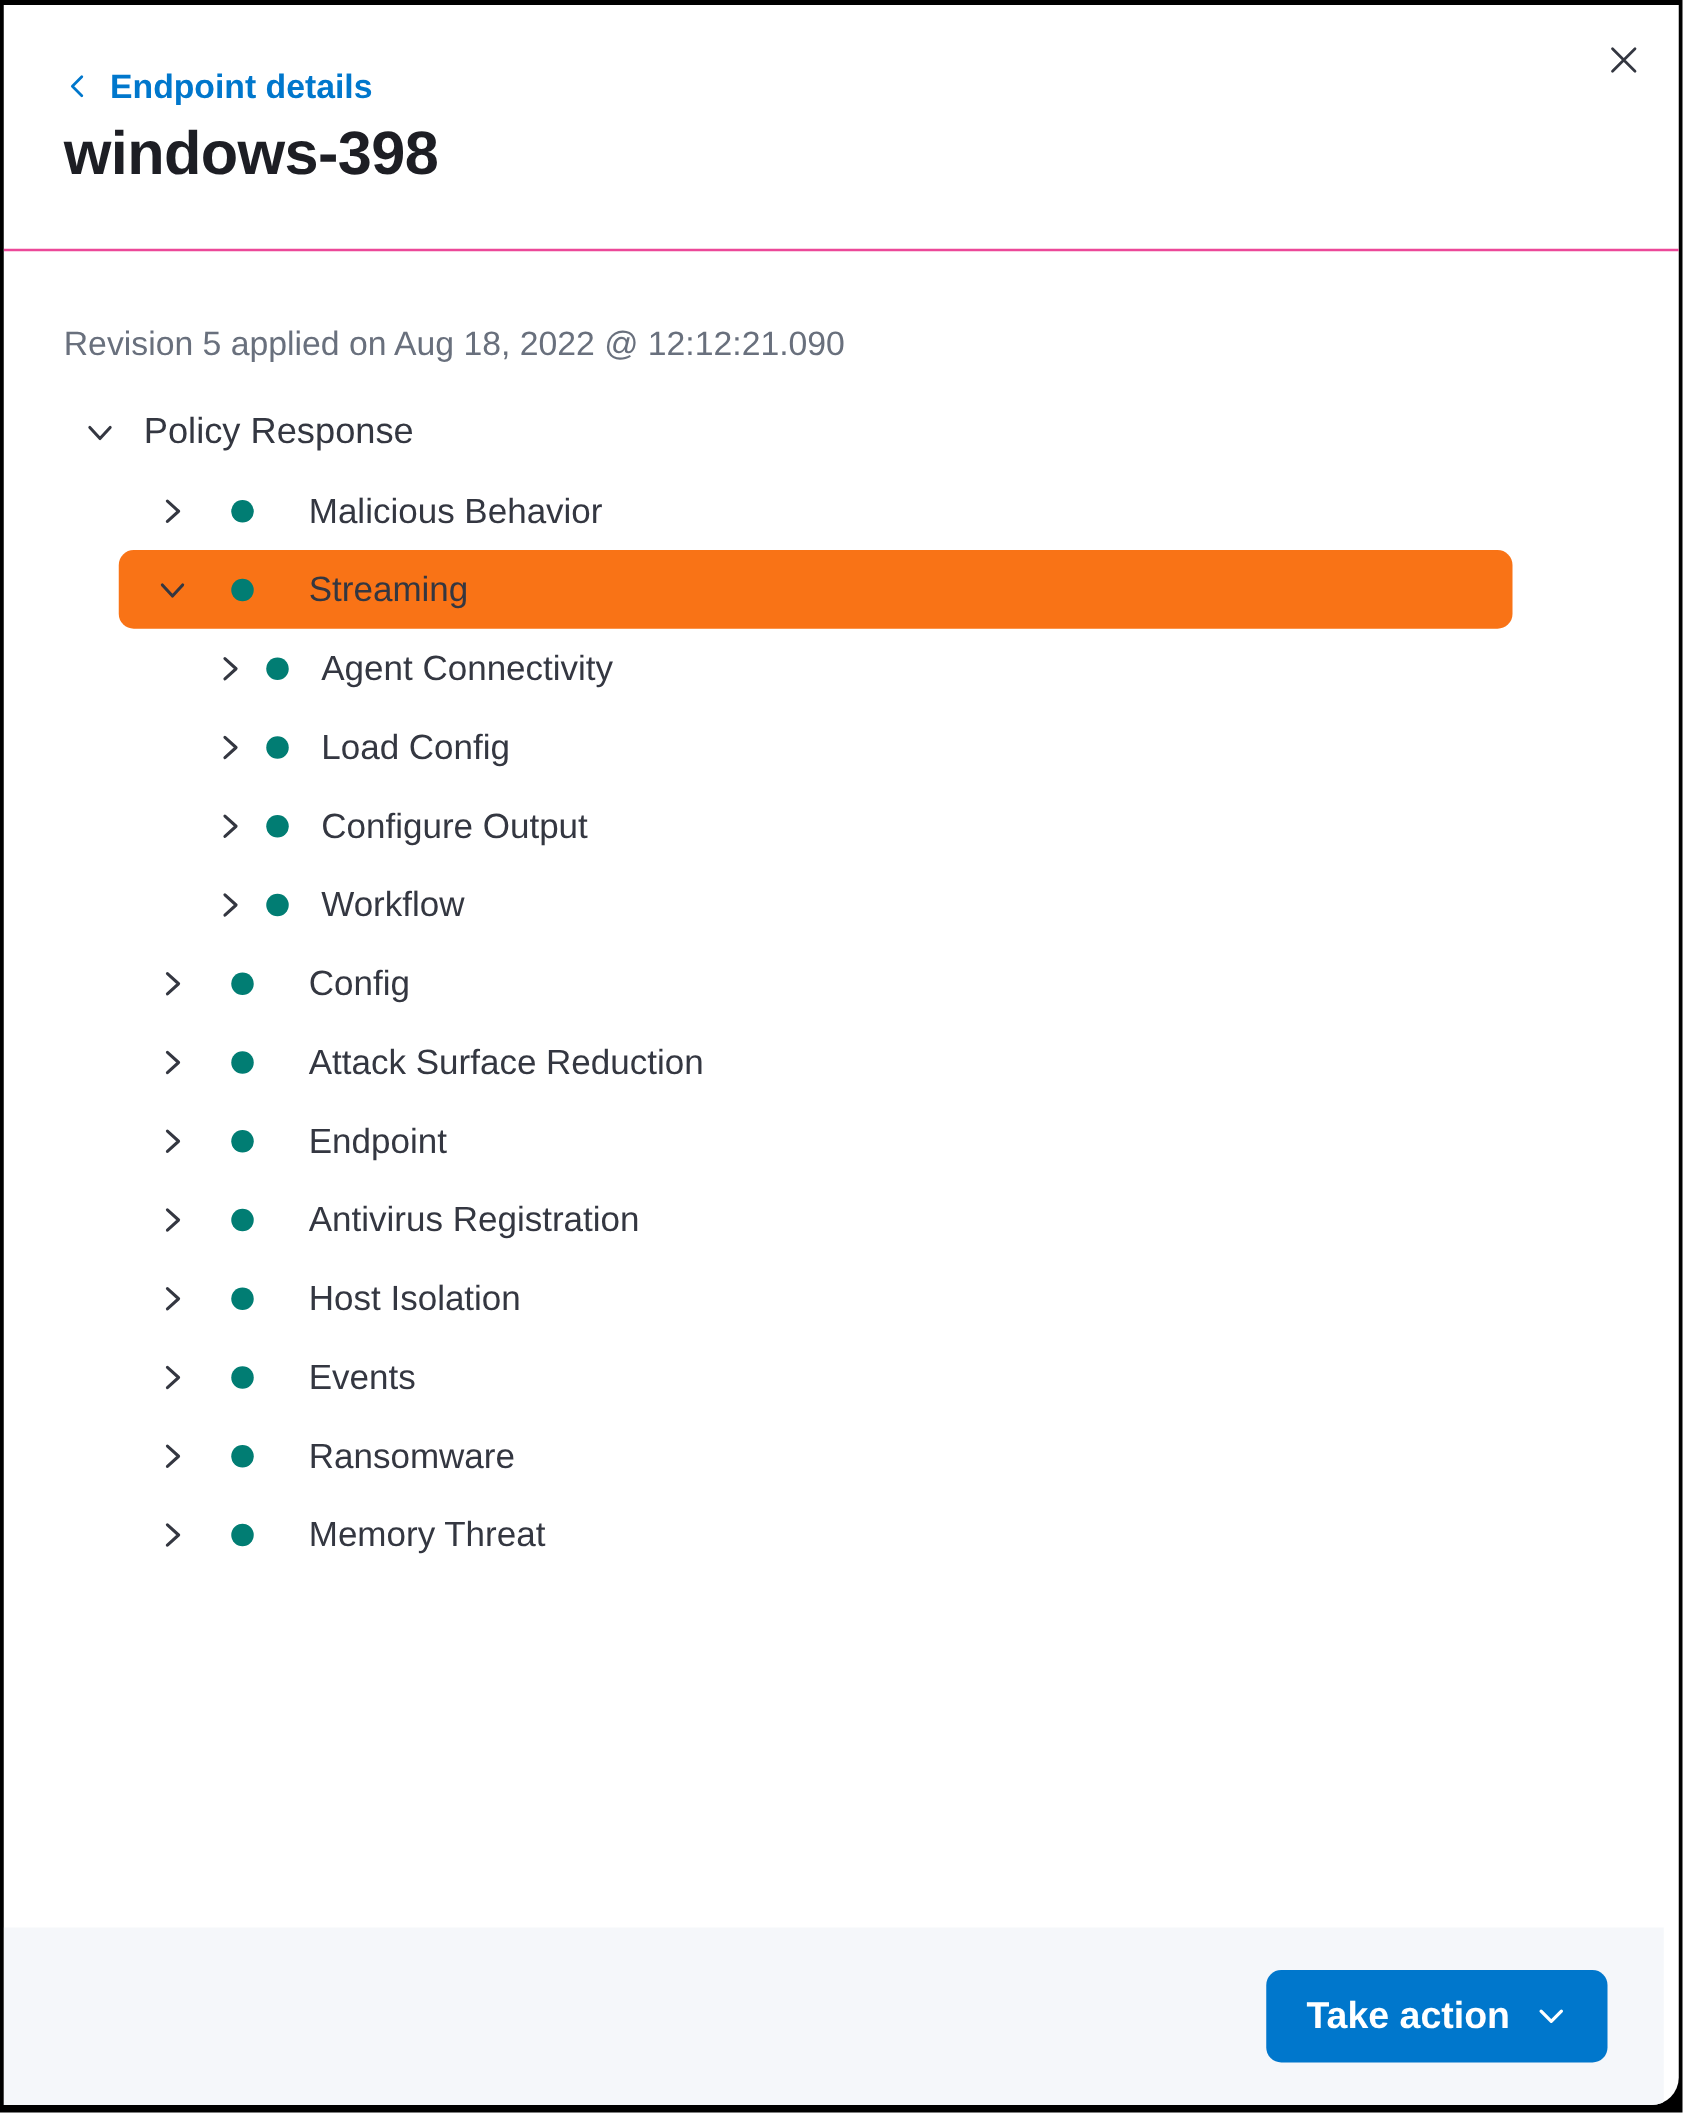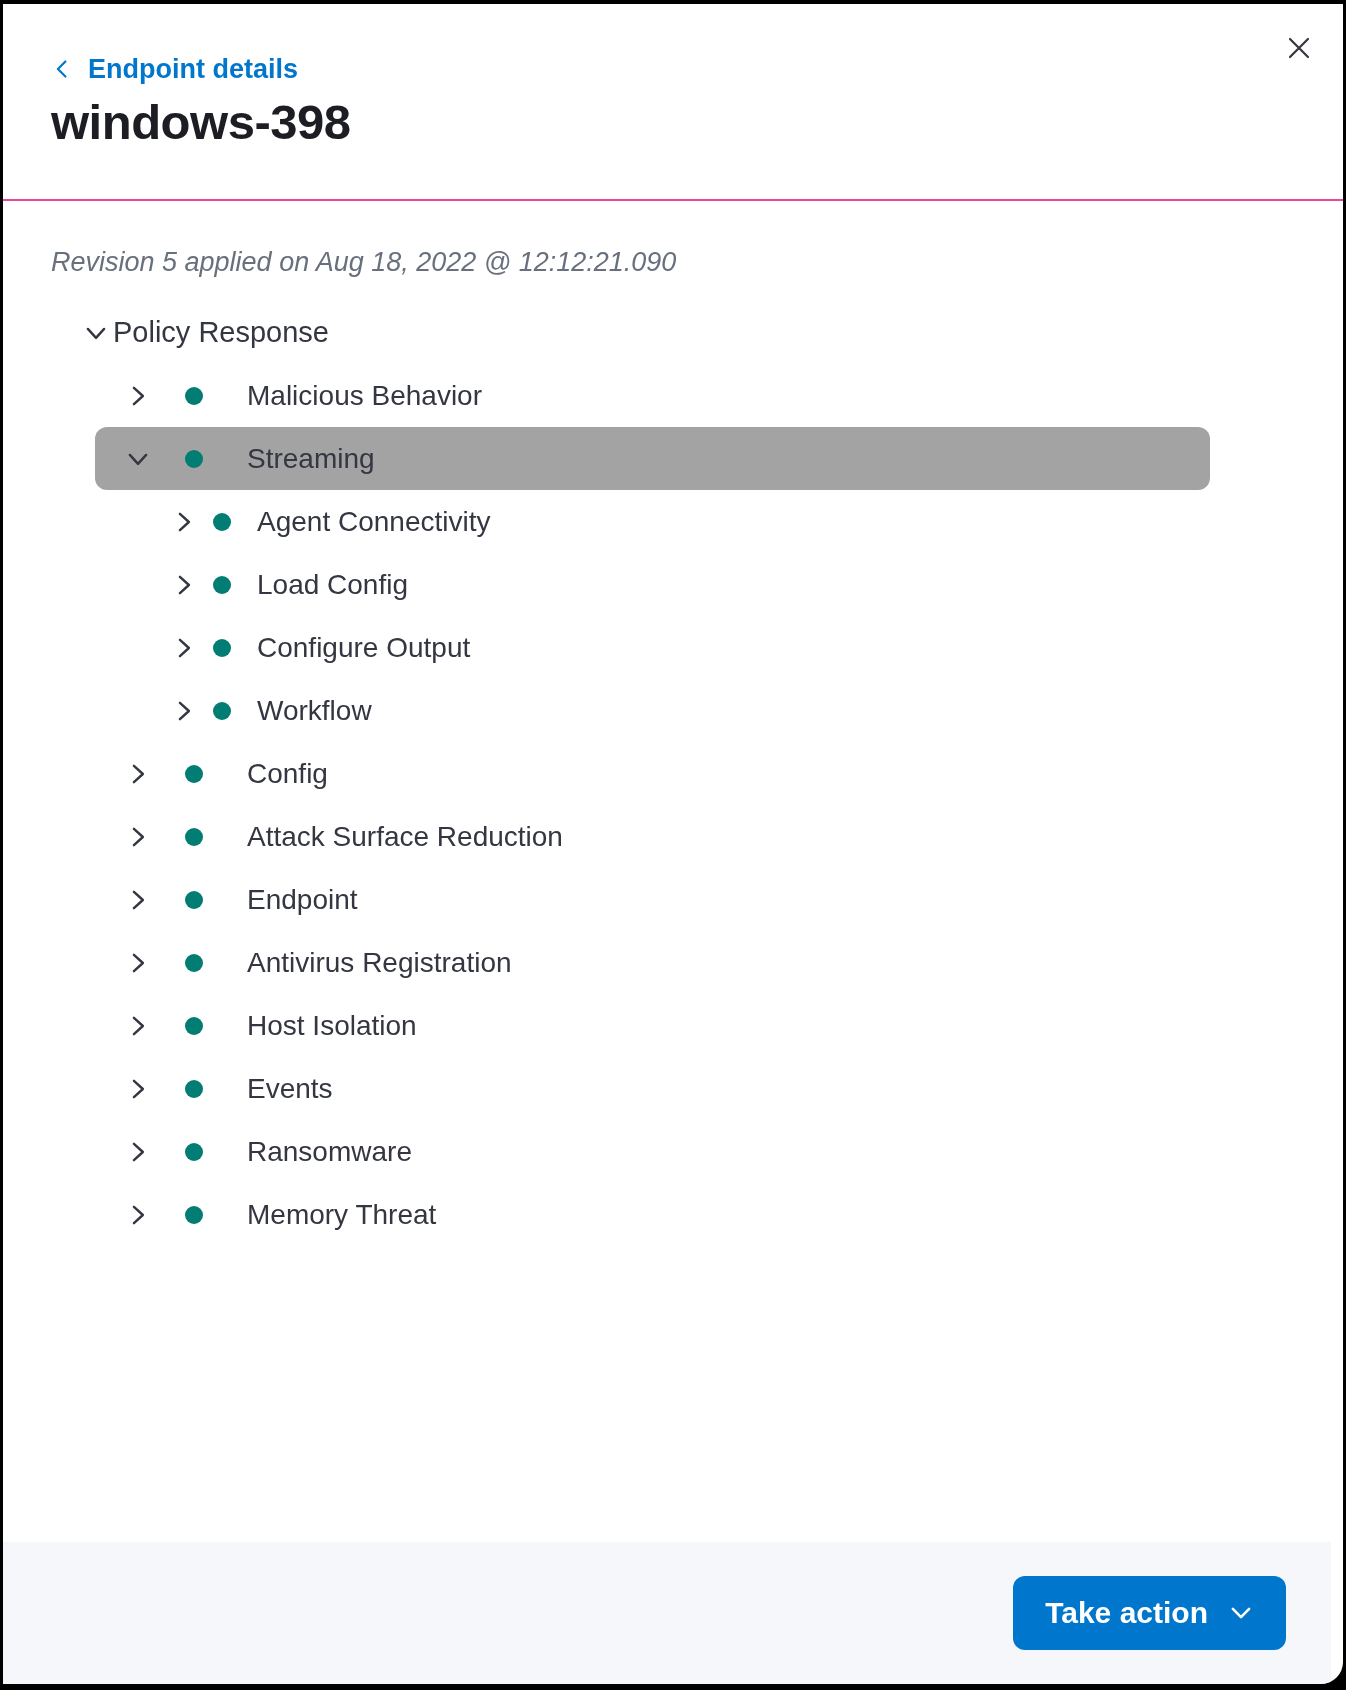--- a/index.html
+++ b/index.html
@@ -36,37 +36,36 @@
   }
   .close-btn {
     position: absolute; top: 24px; right: 24px;
     width: 40px; height: 40px;
     background: transparent; border: none; padding: 4px;
     color: #343741; cursor: pointer;
   }
   .close-btn svg { display: block; width: 32px; height: 32px; }
   
   .revision {
-    margin: 45px 48px 0 48px;
+    margin: 58px 48px 0 48px;
     font-size: 27px; line-height: 32px;
     color: #69707D;
-    font-style: italic;
   }
   .tree { margin-top: 23px; }
   .row {
     height: 63px;
     display: flex; align-items: center;
     color: #343741; font-size: 28px;
     cursor: pointer;
   }
-  .row.root { padding-left: 80px; gap: 4px; font-size: 29px; }
+  .row.root { padding-left: 64px; gap: 22px; font-size: 29px; }
   .item { margin-left: 92px; width: 1115px; border-radius: 12px; }
   .item.l1 { padding-left: 30px; gap: 18px; }
   .item.l2 { padding-left: 76px; }
-  .item.selected { background: #a3a3a3; }
+  .item.selected { background: #f97316; }
   .chev {
     width: 26px; height: 26px; flex: 0 0 auto;
     color: #343741; display: flex; align-items: center; justify-content: center;
   }
   .chev svg { display: block; width: 26px; height: 26px; transition: none; }
   .chev.open svg { transform: rotate(90deg); }
   .dot {
     width: 18px; height: 18px; border-radius: 50%;
     background: #017D73; margin-left: 16px; flex: 0 0 auto;
   }

